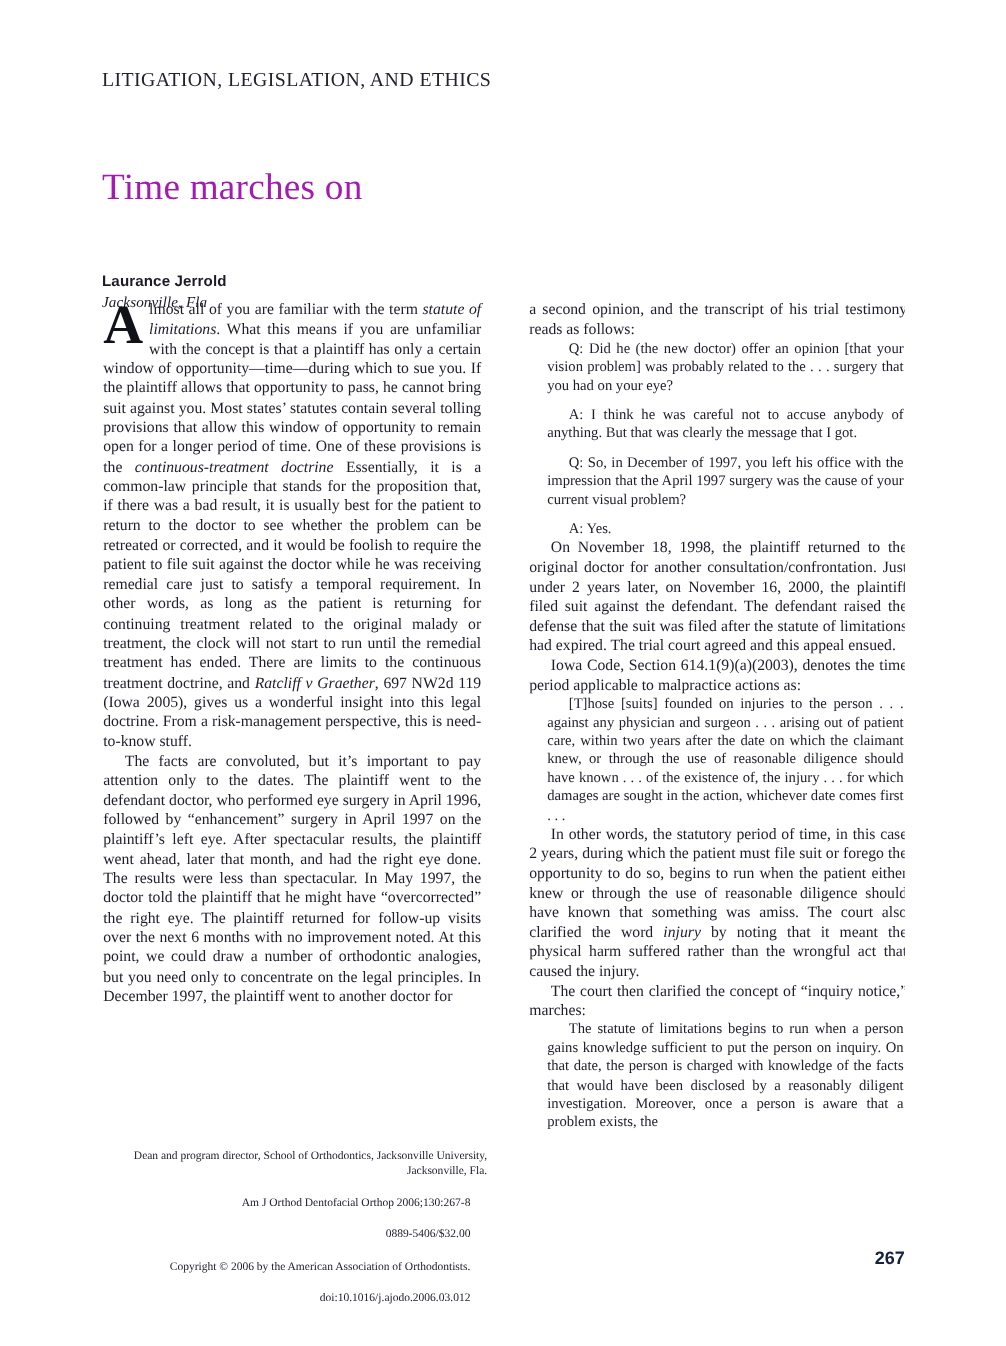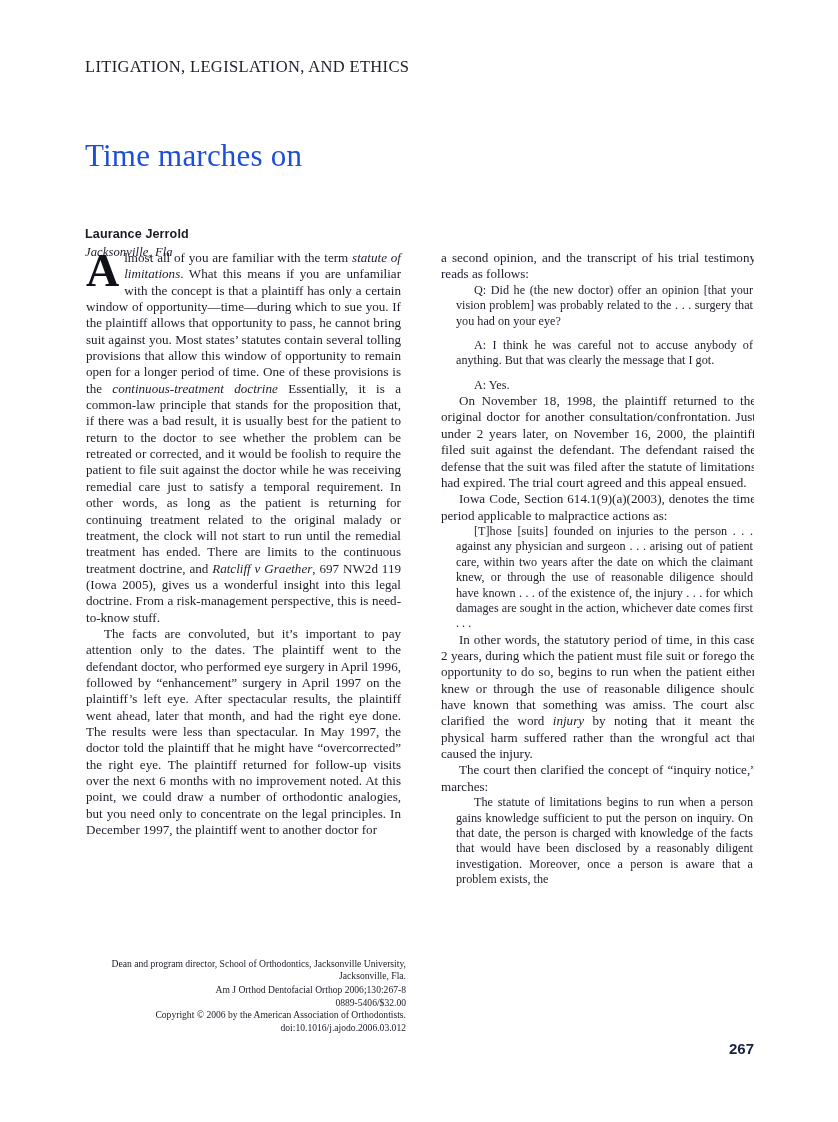--- a/index.html
+++ b/index.html
@@ -30,21 +30,21 @@
   }
 
   .article-title {
     position: absolute;
     left: 85px;
     top: 119px;
     font-family: "Liberation Serif", "DejaVu Serif", serif;
     font-size: 31px;
     font-weight: normal;
     letter-spacing: 0.2px;
-    color: #1d4ed8;
+    color: #a21caf;
     white-space: nowrap;
     line-height: 1.05;
   }
 
   .byline {
     position: absolute;
     left: 85px;
     top: 182px;
     margin-top: 44px;
   }
@@ -122,21 +122,21 @@
     position: absolute;
     left: 86px;
     top: 958px;
     width: 320px;
     font-family: "Liberation Serif", "DejaVu Serif", serif;
     font-size: 9.6px;
     line-height: 12.4px;
     color: #21212d;
     text-align: right;
   }
-  .footnotes .fn-line { margin: 0; }
+  .footnotes .fn-line { margin: 14px; }
   .footnotes .fn-block { margin: 0 0 1.5px 0; }
 
   
   .page-number {
     position: absolute;
     left: 729px;
     top: 1040px;
     width: 30px;
     font-family: "Liberation Sans", "DejaVu Sans", sans-serif;
     font-size: 15px;
@@ -168,20 +168,21 @@
   </div>
 
   <div class="col col-right">
 
     <p class="noindent">a second opinion, and the transcript of his trial testimony reads as follows:</p>
 
     <p class="blockquote">Q: Did he (the new doctor) offer an opinion [that your vision problem] was probably related to the . . . surgery that you had on your eye?</p>
 
     <p class="blockquote">A: I think he was careful not to accuse anybody of anything. But that was clearly the message that I got.</p>
 
+    <p class="blockquote">Q: So, in December of 1997, you left his office with the impression that the April 1997 surgery was the cause of your current visual problem?</p>
 
     <p class="blockquote">A: Yes.</p>
 
     <p class="gap-before">On November 18, 1998, the plaintiff returned to the original doctor for another consultation/confrontation. Just under 2 years later, on November 16, 2000, the plaintiff filed suit against the defendant. The defendant raised the defense that the suit was filed after the statute of limitations had expired. The trial court agreed and this appeal ensued.</p>
 
     <p>Iowa Code, Section 614.1(9)(a)(2003), denotes the time period applicable to malpractice actions as:</p>
 
     <p class="blockquote">[T]hose [suits] founded on injuries to the person . . . against any physician and surgeon . . . arising out of patient care, within two years after the date on which the claimant knew, or through the use of reasonable diligence should have known . . . of the existence of, the injury . . . for which damages are sought in the action, whichever date comes first . . .</p>
 
     <p class="gap-before"><span>In other words, the statutory period of time, in this case 2 years, during which the patient must file suit or forego the opportunity to do so, begins to run when the patient either knew or through the use of reasonable diligence should have known that something was amiss. The court also clarified the word </span><em>injury</em><span> by noting that it meant the physical harm suffered rather than the wrongful act that caused the injury.</span>

